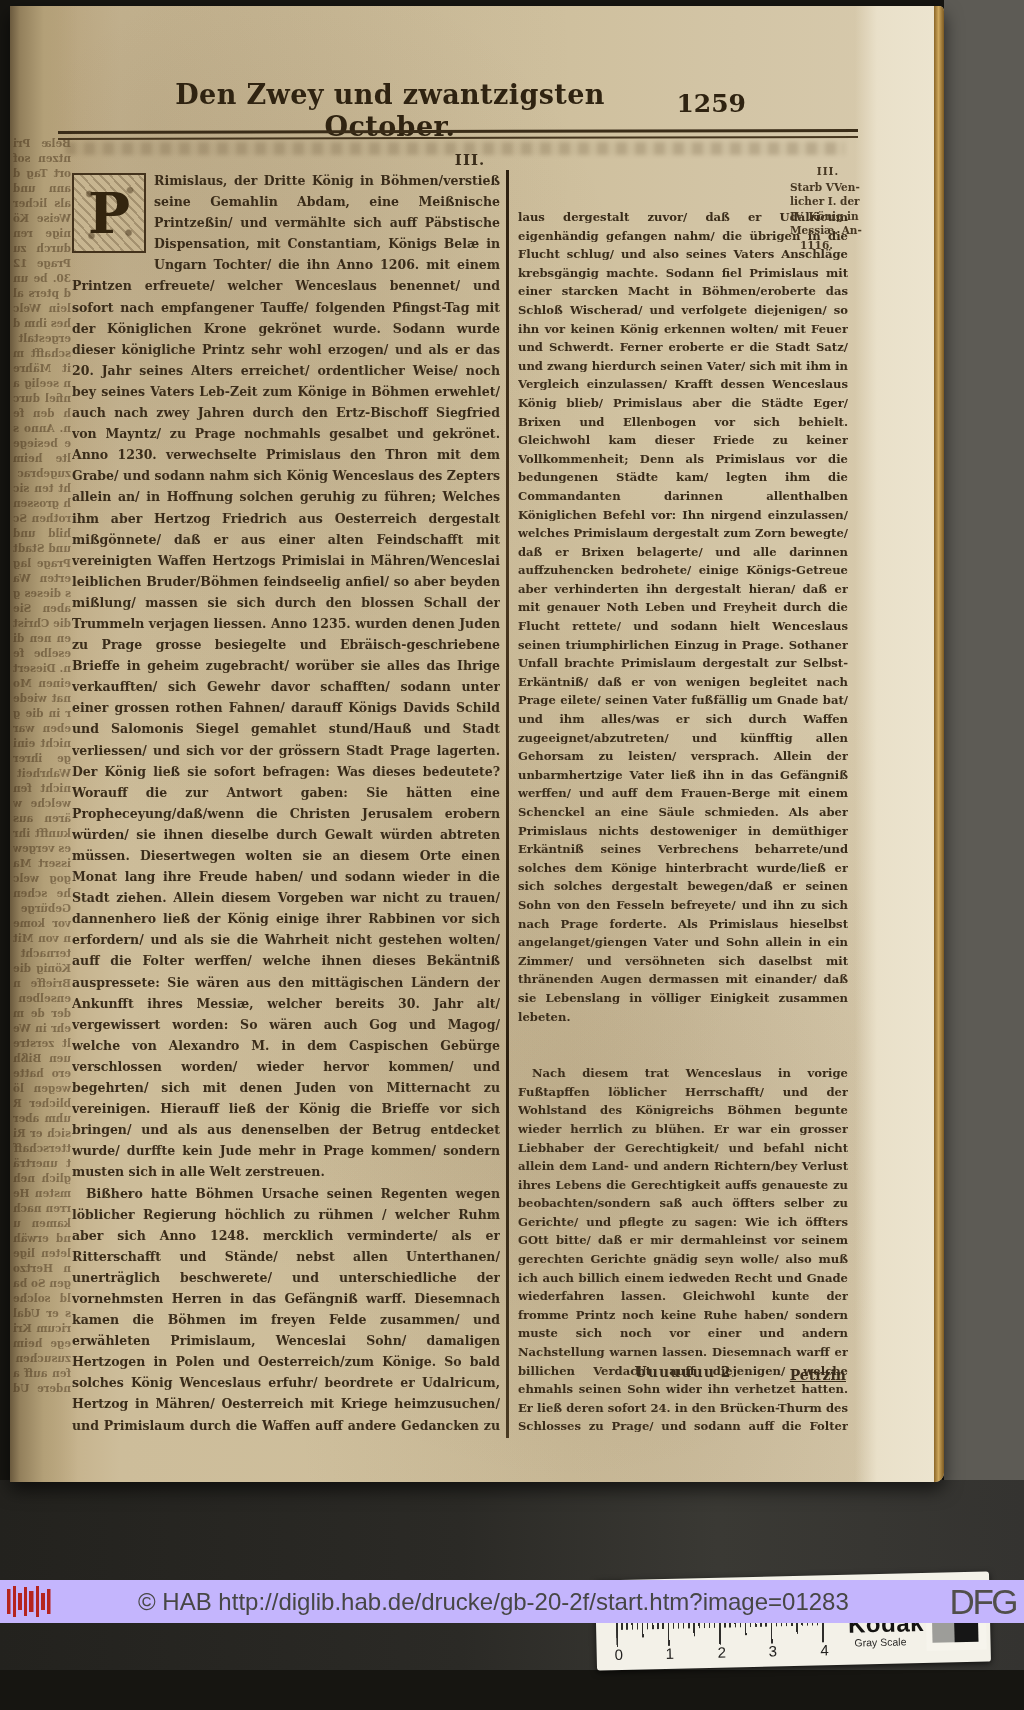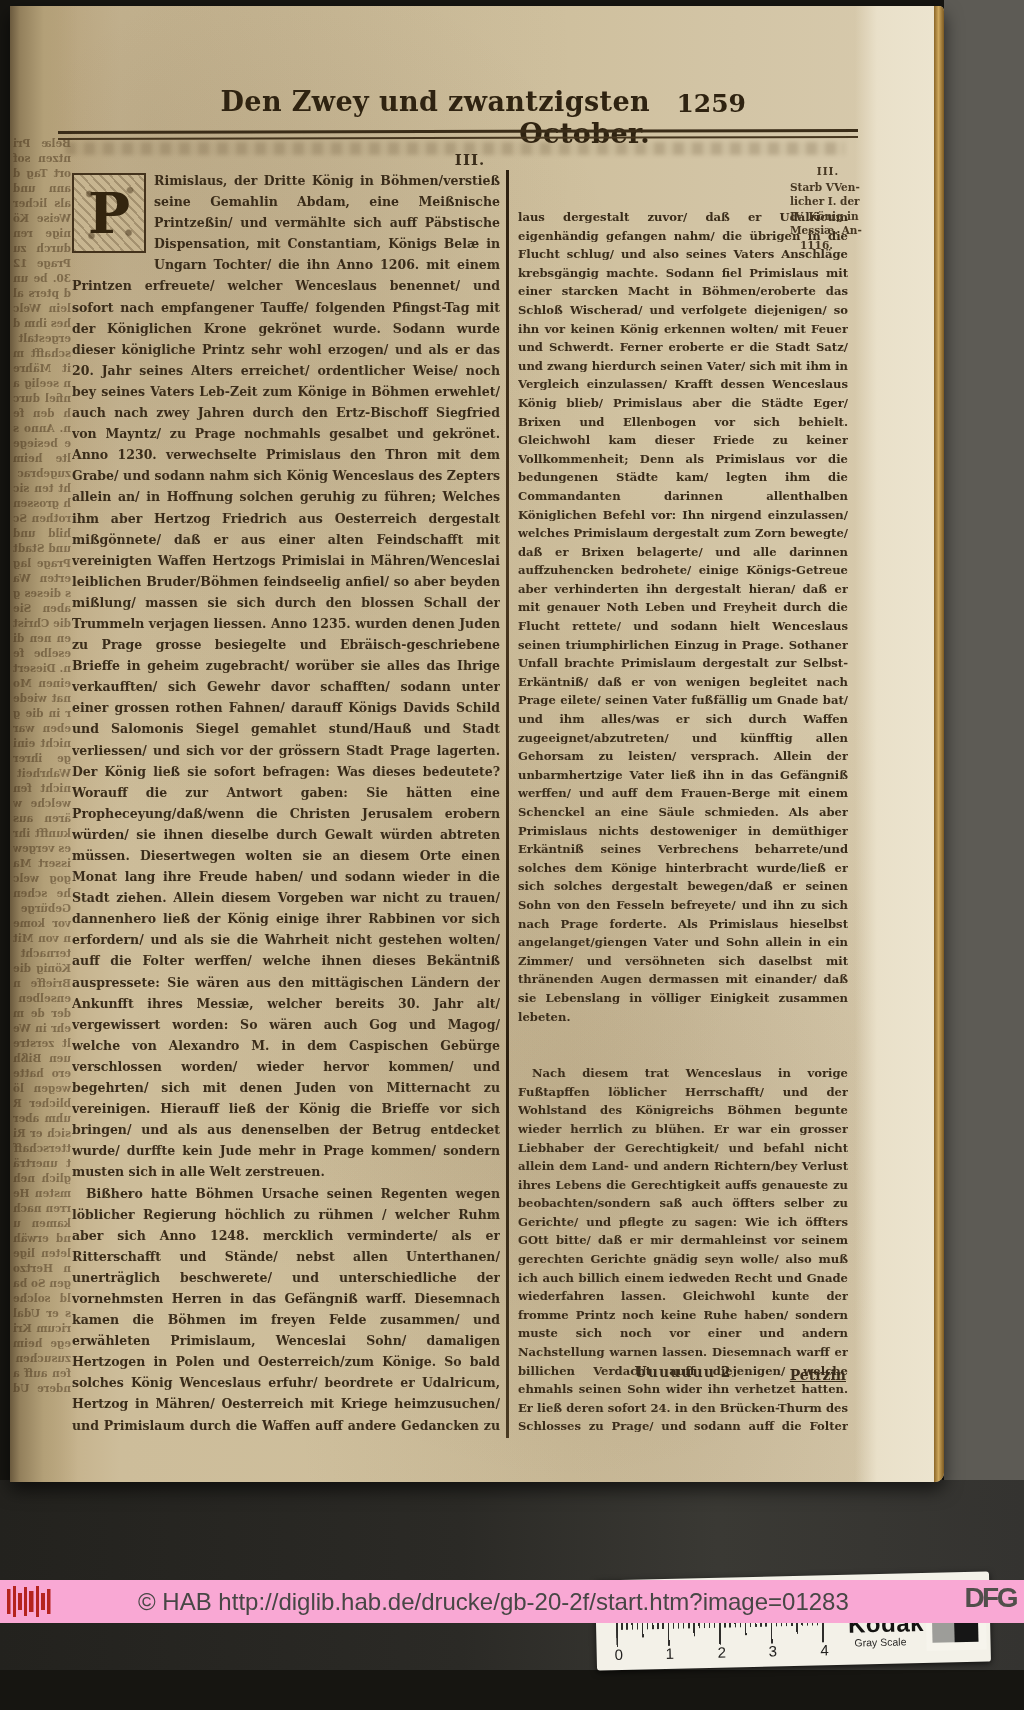--- a/index.html
+++ b/index.html
@@ -30,21 +30,21 @@
     background:linear-gradient(90deg,#8a6527,#cda75c 45%,#7d5a22);border-radius:0 5px 9px 0;}
 
   
   .gutter{position:absolute;left:0;top:0;width:68px;height:100%;
     background:linear-gradient(90deg,#6b5a3e 0,#93805c 10px,#b3a078 34px,rgba(179,160,120,0) 68px);}
   .gutter-text{position:absolute;left:3px;top:130px;width:58px;height:1260px;overflow:hidden;
     transform:scaleX(-1);font:700 10.5px/15px "DejaVu Serif",serif;color:rgba(70,50,26,.5);
     filter:blur(.5px);word-break:break-all;text-align:justify;}
 
   
-  .header-title{position:absolute;left:120px;top:80px;width:520px;text-align:right;
+  .header-title{position:absolute;left:120px;top:73px;width:520px;text-align:center;
     font:700 27px/32px "DejaVu Serif",serif;color:#2f2311;letter-spacing:.4px;}
   .page-number{position:absolute;left:636px;top:83px;width:100px;text-align:right;
     font:700 25px/30px "DejaVu Serif",serif;color:#2f2311;}
   .rule-a{position:absolute;left:48px;top:124px;width:800px;height:3px;background:#3a2c18;transform:rotate(-.15deg);}
   .rule-b{position:absolute;left:48px;top:131px;width:800px;height:2px;background:#46361f;transform:rotate(-.15deg);}
   .smudge{position:absolute;left:55px;top:136px;width:780px;height:13px;filter:blur(2px);opacity:.5;
     background:repeating-linear-gradient(90deg, rgba(92,72,42,.45) 0 11px, rgba(92,72,42,.1) 11px 19px);}
   .section-num{position:absolute;left:390px;top:146px;width:140px;text-align:center;
     font:700 15px/16px "DejaVu Serif",serif;color:#3b2d1a;letter-spacing:1px;}
 
@@ -102,26 +102,26 @@
   .rn0{left:2px}.rn1{left:53px}.rn2{left:105px}.rn3{left:156px}.rn4{left:208px}
   .kodak-brand{position:absolute;left:252px;top:36px;font-family:"Liberation Sans",sans-serif;
     font-weight:700;font-size:24px;color:#141311;letter-spacing:.5px;}
   .kodak-sub{position:absolute;left:258px;top:62px;font-family:"Liberation Sans",sans-serif;
     font-size:10.5px;color:#2a2927;}
   .patch-tab{position:absolute;left:330px;top:30px;width:60px;height:48px;background:#f6f4ec;}
   .patch-gray{position:absolute;left:336px;top:34px;width:22px;height:36px;background:#9d9d99;}
   .patch-black{position:absolute;left:358px;top:34px;width:24px;height:36px;background:#161616;}
 
   
-  .footer{position:absolute;left:0;top:1580px;width:1024px;height:43px;background:#f9a8d4;}
+  .footer{position:absolute;left:0;top:1580px;width:1024px;height:43px;background:#c4b5fd;}
   .hab-logo{position:absolute;left:6px;top:5px;width:46px;height:33px;}
   .footer-text{position:absolute;left:138px;top:8px;font-family:"Liberation Sans",sans-serif;
     font-size:24px;color:#474745;white-space:nowrap;}
   .dfg{position:absolute;right:8px;top:2px;font-family:"Liberation Sans",sans-serif;
-    font-weight:700;font-size:28px;color:#514f4b;letter-spacing:-2.5px;}
+    font-weight:400;font-size:35px;color:#514f4b;letter-spacing:-2.5px;}
 </style>
 </head>
 <body>
 
 <div class="bg-right"></div>
 <div class="bg-bottom"></div>
 
 <div class="paper">
   <div class="outer-margin"></div>
   <div class="gold-edge"></div>

